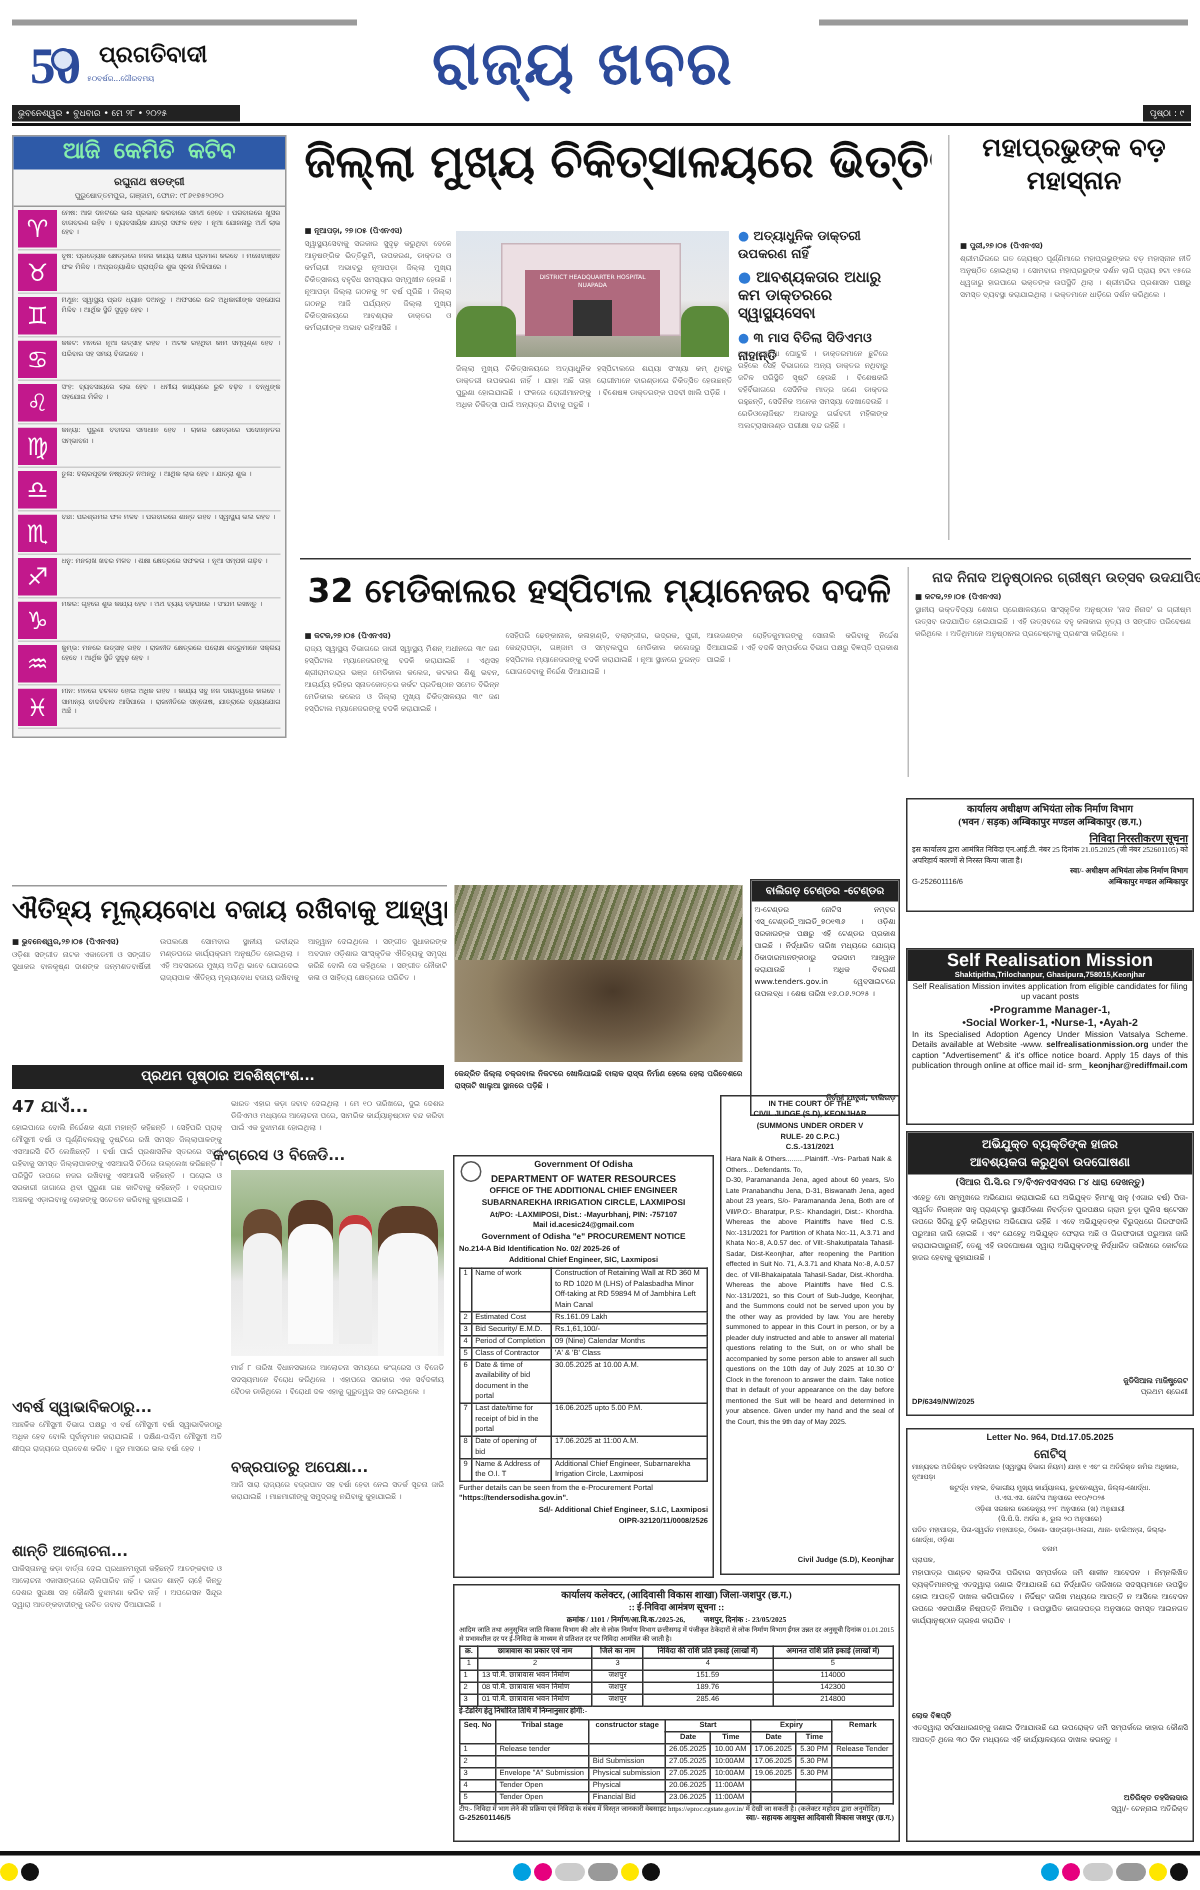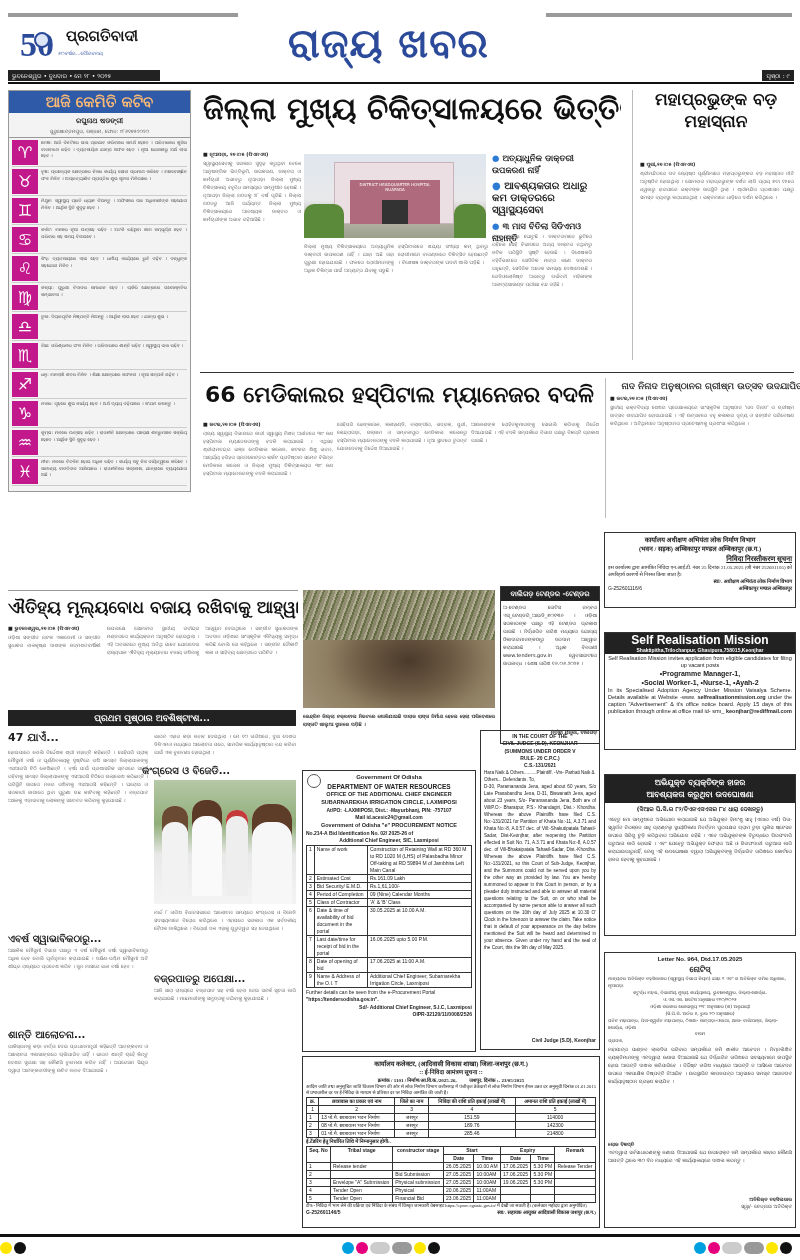--- a/index.html
+++ b/index.html
@@ -35,21 +35,21 @@
 
 <div class="abs dark" style="left:8px;top:70px;width:152px;height:11px;padding-left:4px;font-size:6px;line-height:11px;">
   <span>ଭୁବନେଶ୍ୱର • ବୁଧବାର • ମେ ୨୮ • ୨୦୨୫</span>
 </div>
 <div class="abs dark" style="left:762px;top:70px;width:32px;height:11px;text-align:center;font-size:6px;line-height:11px;">
   <span>ପୃଷ୍ଠା : ୯</span>
 </div>
 <div class="abs" style="left:8px;top:82px;width:786px;height:2px;background:#111;"></div>
 
 <div class="abs" style="left:8px;top:90px;width:183px;height:402px;border:1px solid #999;background:#f3f3f3;">
-  <div style="background:#2e5aa8;color:#fdba74;height:22px;text-align:center;font-size:15px;font-weight:bold;line-height:22px;">
+  <div style="background:#2e5aa8;color:#86efac;height:22px;text-align:center;font-size:15px;font-weight:bold;line-height:22px;font-family:Liberation Mono, monospace;">
     <span>ଆଜି କେମିତି କଟିବ</span>
   </div>
   <div style="text-align:center;font-size:7px;font-weight:bold;margin-top:3px;">ରଘୁନାଥ ଷଡଙ୍ଗୀ</div>
   <div style="text-align:center;font-size:5px;color:#444;margin-top:2px;border-bottom:1px solid #999;padding-bottom:2px;">ପୁରୁଷୋତ୍ତମପୁର, ଗଞ୍ଜାମ, ଫୋନ: ୯୮୬୧୭୫୨୦୨୦</div>
   <div id="signs-list" style="padding:2px 3px;">
       <div style="display: flex; gap: 3px; margin-bottom: 2px; border-bottom: 1px solid rgb(204, 204, 204); padding-bottom: 1px; height: 27px; overflow: hidden;">
         <div style="flex: 0 0 26px; height: 25px; background: rgb(194, 24, 140); color: rgb(255, 255, 255); font-size: 16px; line-height: 25px; text-align: center;">♈</div>
         <div class="txt" style="flex: 1 1 0%; font-size: 4.6px; line-height: 6.3px; color: rgb(51, 51, 51);">ମେଷ: ଆଜି ଦିନଟିରେ ଭଲ ପ୍ରଭାବ କରିବାରେ ସମର୍ଥ ହେବେ । ପରିବାରରେ ଖୁସିର ବାତାବରଣ ରହିବ । ବ୍ୟବସାୟିକ ଯାତ୍ରା ସଫଳ ହେବ । ନୂଆ ଯୋଜନାରୁ ଅର୍ଥ ଲାଭ ହେବ ।</div>
       </div>
       <div style="display: flex; gap: 3px; margin-bottom: 2px; border-bottom: 1px solid rgb(204, 204, 204); padding-bottom: 1px; height: 27px; overflow: hidden;">
@@ -137,21 +137,21 @@
 <div class="abs" style="left:638px;top:88px;width:156px;text-align:center;font-size:17px;font-weight:bold;line-height:22px;color:#111;">
   <span>ମହାପ୍ରଭୁଙ୍କ ବଡ଼ ମହାସ୍ନାନ</span>
 </div>
 <div class="abs txt" style="left:640px;top:160px;width:154px;height:200px;">
   <p style="font-weight:bold;color:#222;">■ ପୁରୀ,୨୭।୦୫ (ପିଏନଏସ)</p>
   <p>ଶ୍ରୀମନ୍ଦିରରେ ଗତ ଜ୍ୟେଷ୍ଠ ପୂର୍ଣ୍ଣିମାରେ ମହାପ୍ରଭୁଙ୍କର ବଡ଼ ମହାସ୍ନାନ ନୀତି ଅନୁଷ୍ଠିତ ହୋଇଥିଲା । ସୋମବାର ମହାପ୍ରଭୁଙ୍କ ଦର୍ଶନ ଲାଗି ପ୍ରାୟ ୭ଟା ୧୫ରେ ଧ୍ୱଜାରୁ ହାରପାରେ ଭକ୍ତଙ୍କ ଉପସ୍ଥିତି ଥିଲା । ଶ୍ରୀମନ୍ଦିର ପ୍ରଶାସନ ପକ୍ଷରୁ ସମସ୍ତ ବ୍ୟବସ୍ଥା କରାଯାଇଥିଲା । ଭକ୍ତମାନେ ଧାଡ଼ିରେ ଦର୍ଶନ କରିଥିଲେ ।</p>
 </div>
 
 <div class="abs" style="left:200px;top:372px;width:594px;height:1px;background:#333;"></div>
 
-<div class="abs headline" style="left:205px;top:378px;width:400px;font-size:22px;line-height:34px;">66 ମେଡିକାଲର ହସ୍ପିଟାଲ ମ୍ୟାନେଜର ବଦଳି</div>
+<div class="abs headline" style="left:205px;top:378px;width:400px;font-size:22px;line-height:34px;">32 ମେଡିକାଲର ହସ୍ପିଟାଲ ମ୍ୟାନେଜର ବଦଳି</div>
 <div class="abs txt" style="left:203px;top:420px;width:130px;height:150px;">
   <p style="font-weight:bold;color:#222;">■ କଟକ,୨୭।୦୫ (ପିଏନଏସ)</p>
   <p>ରାଜ୍ୟ ସ୍ୱାସ୍ଥ୍ୟ ବିଭାଗରେ ଜାରୀ ସ୍ୱାସ୍ଥ୍ୟ ମିଶନ୍ ଅଧୀନରେ ୩୯ ଜଣ ହସ୍ପିଟାଲ ମ୍ୟାନେଜରଙ୍କୁ ବଦଳି କରାଯାଇଛି । ଏଥିସହ ଶ୍ରୀରାମଚନ୍ଦ୍ର ଭଞ୍ଜ ମେଡିକାଲ କଲେଜ, କଟକର ଶିଶୁ ଭବନ, ଆଚାର୍ଯ୍ୟ ହରିହର ସ୍ନାତକୋତ୍ତର କର୍କଟ ପ୍ରତିଷ୍ଠାନ ସମେତ ବିଭିନ୍ନ ମେଡିକାଲ କଲେଜ ଓ ଜିଲ୍ଲା ମୁଖ୍ୟ ଚିକିତ୍ସାଳୟର ୩୯ ଜଣ ହସ୍ପିଟାଲ ମ୍ୟାନେଜରଙ୍କୁ ବଦଳି କରାଯାଇଛି ।</p>
 </div>
 <div class="abs txt" style="left:337px;top:420px;width:130px;height:150px;">
   <p>ସେହିପରି ଢେଙ୍କାନାଳ, କଳାହାଣ୍ଡି, ବଲାଙ୍ଗୀର, ଭଦ୍ରକ, ପୁରୀ, କେନ୍ଦ୍ରାପଡ଼ା, ଗଞ୍ଜାମ ଓ ସମ୍ବଲପୁର ମେଡିକାଲ କଲେଜରୁ ହସ୍ପିଟାଲ ମ୍ୟାନେଜରଙ୍କୁ ବଦଳି କରାଯାଇଛି । ନୂଆ ସ୍ଥାନରେ ତୁରନ୍ତ ଯୋଗଦେବାକୁ ନିର୍ଦ୍ଦେଶ ଦିଆଯାଇଛି ।</p>
 </div>
 <div class="abs txt" style="left:471px;top:420px;width:128px;height:150px;">
   <p>ଆଉଜଣଙ୍କ ରୋହିତକୁମାରଙ୍କୁ ସୋନାଲି କରିବାକୁ ନିର୍ଦ୍ଦେଶ ଦିଆଯାଇଛି । ଏହି ବଦଳି ସମ୍ପର୍କରେ ବିଭାଗ ପକ୍ଷରୁ ବିଜ୍ଞପ୍ତି ପ୍ରକାଶ ପାଇଛି ।</p>
 </div>
@@ -307,21 +307,21 @@
   <div style="text-align:center;font-size:5px;font-weight:bold;">IN THE COURT OF THE</div>
   <div style="text-align:center;font-size:5px;font-weight:bold;">CIVIL JUDGE (S.D), KEONJHAR</div>
   <div style="text-align:center;font-size:5px;font-weight:bold;">(SUMMONS UNDER ORDER V</div>
   <div style="text-align:center;font-size:5px;font-weight:bold;">RULE- 20 C.P.C.)</div>
   <div style="text-align:center;font-size:5px;font-weight:bold;">C.S.-131/2021</div>
   <div style="font-size:4.6px;line-height:7px;">Hara Naik &amp; Others..........Plaintiff. -Vrs- Parbati Naik &amp; Others... Defendants. To,</div>
   <div style="font-size:4.6px;line-height:7px;text-align:justify;height:254px;overflow:hidden;">D-30, Paramananda Jena, aged about 60 years, S/o Late Pranabandhu Jena, D-31, Biswanath Jena, aged about 23 years, S/o- Paramananda Jena, Both are of Vill/P.O:- Bharatpur, P.S:- Khandagiri, Dist.:- Khordha. Whereas the above Plaintiffs have filed C.S. No:-131/2021 for Partition of Khata No:-11, A.3.71 and Khata No:-8, A.0.57 dec. of Vill:-Shakutipatala Tahasil-Sadar, Dist-Keonjhar, after reopening the Partition effected in Suit No. 71, A.3.71 and Khata No:-8, A.0.57 dec. of Vill-Bhakaipatala Tahasil-Sadar, Dist.-Khordha. Whereas the above Plaintiffs have filed C.S. No:-131/2021, so this Court of Sub-Judge, Keonjhar, and the Summons could not be served upon you by the other way as provided by law. You are hereby summoned to appear in this Court in person, or by a pleader duly instructed and able to answer all material questions relating to the Suit, on or who shall be accompanied by some person able to answer all such questions on the 10th day of July 2025 at 10.30 O' Clock in the forenoon to answer the claim. Take notice that in default of your appearance on the day before mentioned the Suit will be heard and determined in your absence. Given under my hand and the seal of the Court, this the 9th day of May 2025.</div>
   <div style="text-align:right;font-size:5px;font-weight:bold;">Civil Judge (S.D), Keonjhar</div>
 </div>
 
-<div class="abs box" style="left:604px;top:774px;width:192px;height:162px;overflow:hidden;">
+<div class="abs box" style="left:604px;top:754px;width:192px;height:190px;overflow:hidden;">
   <div class="dark" style="text-align:center;padding:2px 0;">
     <div style="font-size:8px;font-weight:bold;line-height:12px;">ଅଭିଯୁକ୍ତ ବ୍ୟକ୍ତିଙ୍କ ହାଜର</div>
     <div style="font-size:8px;font-weight:bold;line-height:12px;">ଆବଶ୍ୟକତା କରୁଥିବା ଉଦଘୋଷଣା</div>
   </div>
   <div style="text-align:center;font-size:6px;font-weight:bold;margin-top:2px;">(ସିଆର ପି.ସି.ର ୮୨/ବିଏନଏସଏସର ୮୪ ଧାରା ଦେଖନ୍ତୁ)</div>
   <div class="txt" style="padding:1px 3px;color:#222;height:124px;">ଏହେତୁ ମୋ ସମ୍ମୁଖରେ ଅଭିଯୋଗ କରାଯାଇଛି ଯେ ଅଭିଯୁକ୍ତ ହିମାଂଶୁ ସାହୁ (ଏଗାର ବର୍ଷ) ପିତା-ସ୍ୱର୍ଗତ ନିରଞ୍ଜନ ସାହୁ ପ୍ରାଣ୍ଟଲୁ ସ୍ଥାୟୀଠିକଣା ନିବର୍ତ୍ତନ ପୁରପକ୍ଷର ଗ୍ରାମ ତୁଡ଼ା ପୁଲିସ ଷ୍ଟେସନ ଉପରେ ସିରିଗୁ ଚୁଡ଼ି କରିଥିବାର ଅଭିଯୋଗ ରହିଛି । ଏବେ ଅଭିଯୁକ୍ତଙ୍କ ବିରୁଦ୍ଧରେ ଗିରଫଦାରି ପରୁଆନା ଜାରି ହୋଇଛି । ଏବଂ ଯେହେତୁ ଅଭିଯୁକ୍ତ ଫେରାର ଅଛି ଓ ଗିରଫଦାରୀ ପରୁଆନା ଜାରି କରାଯାଇପାରୁନାହିଁ, ତେଣୁ ଏହି ଉଦଘୋଷଣା ଦ୍ୱାରା ଅଭିଯୁକ୍ତଙ୍କୁ ନିର୍ଦ୍ଧାରିତ ତାରିଖରେ କୋର୍ଟରେ ହାଜର ହେବାକୁ କୁହାଯାଉଛି ।</div>
   <div style="text-align:right;font-size:5px;font-weight:bold;padding-right:3px;">ଜୁଡିସିଆଲ ମାଜିଷ୍ଟ୍ରେଟ</div>
   <div style="text-align:right;font-size:5px;padding-right:3px;">ପ୍ରଥମ ଶ୍ରେଣୀ</div>
   <div class="en" style="font-size:5px;font-weight:bold;padding-left:3px;">DP/6349/NW/2025</div>
 </div>

